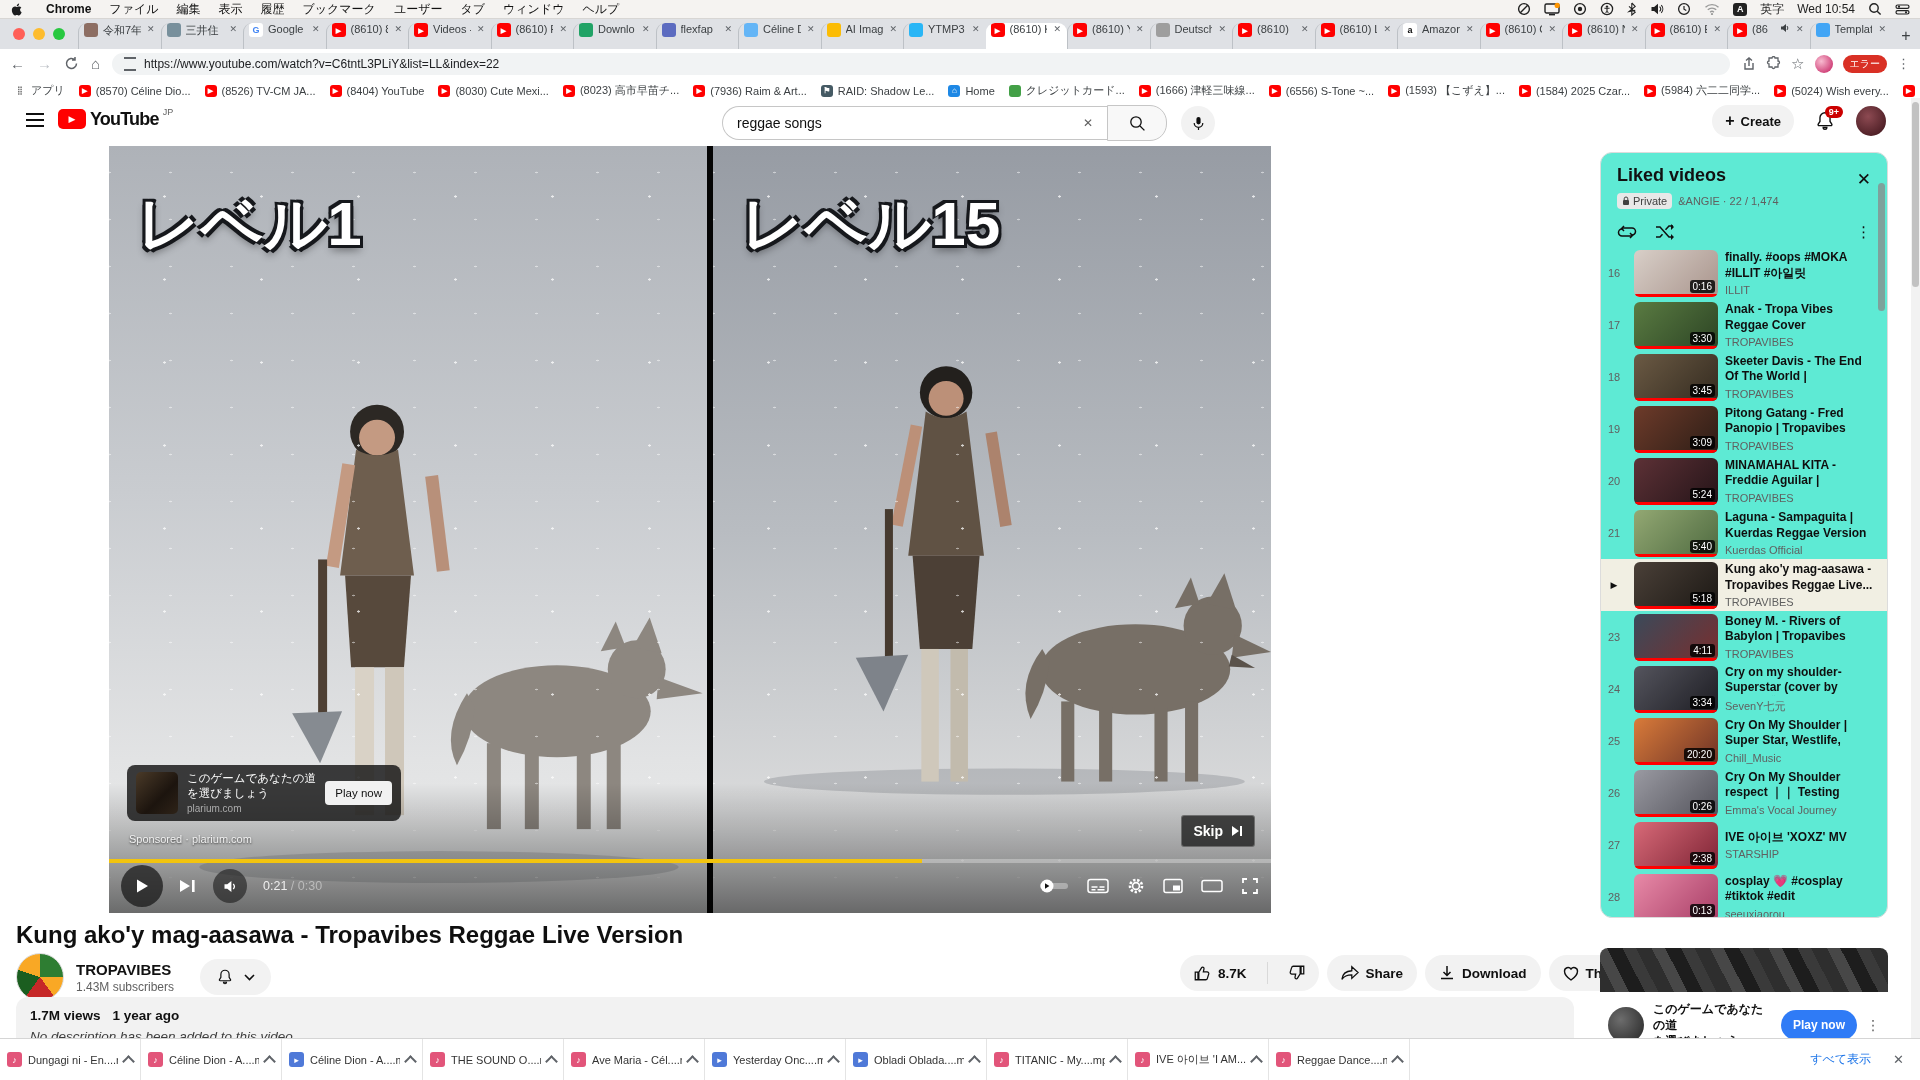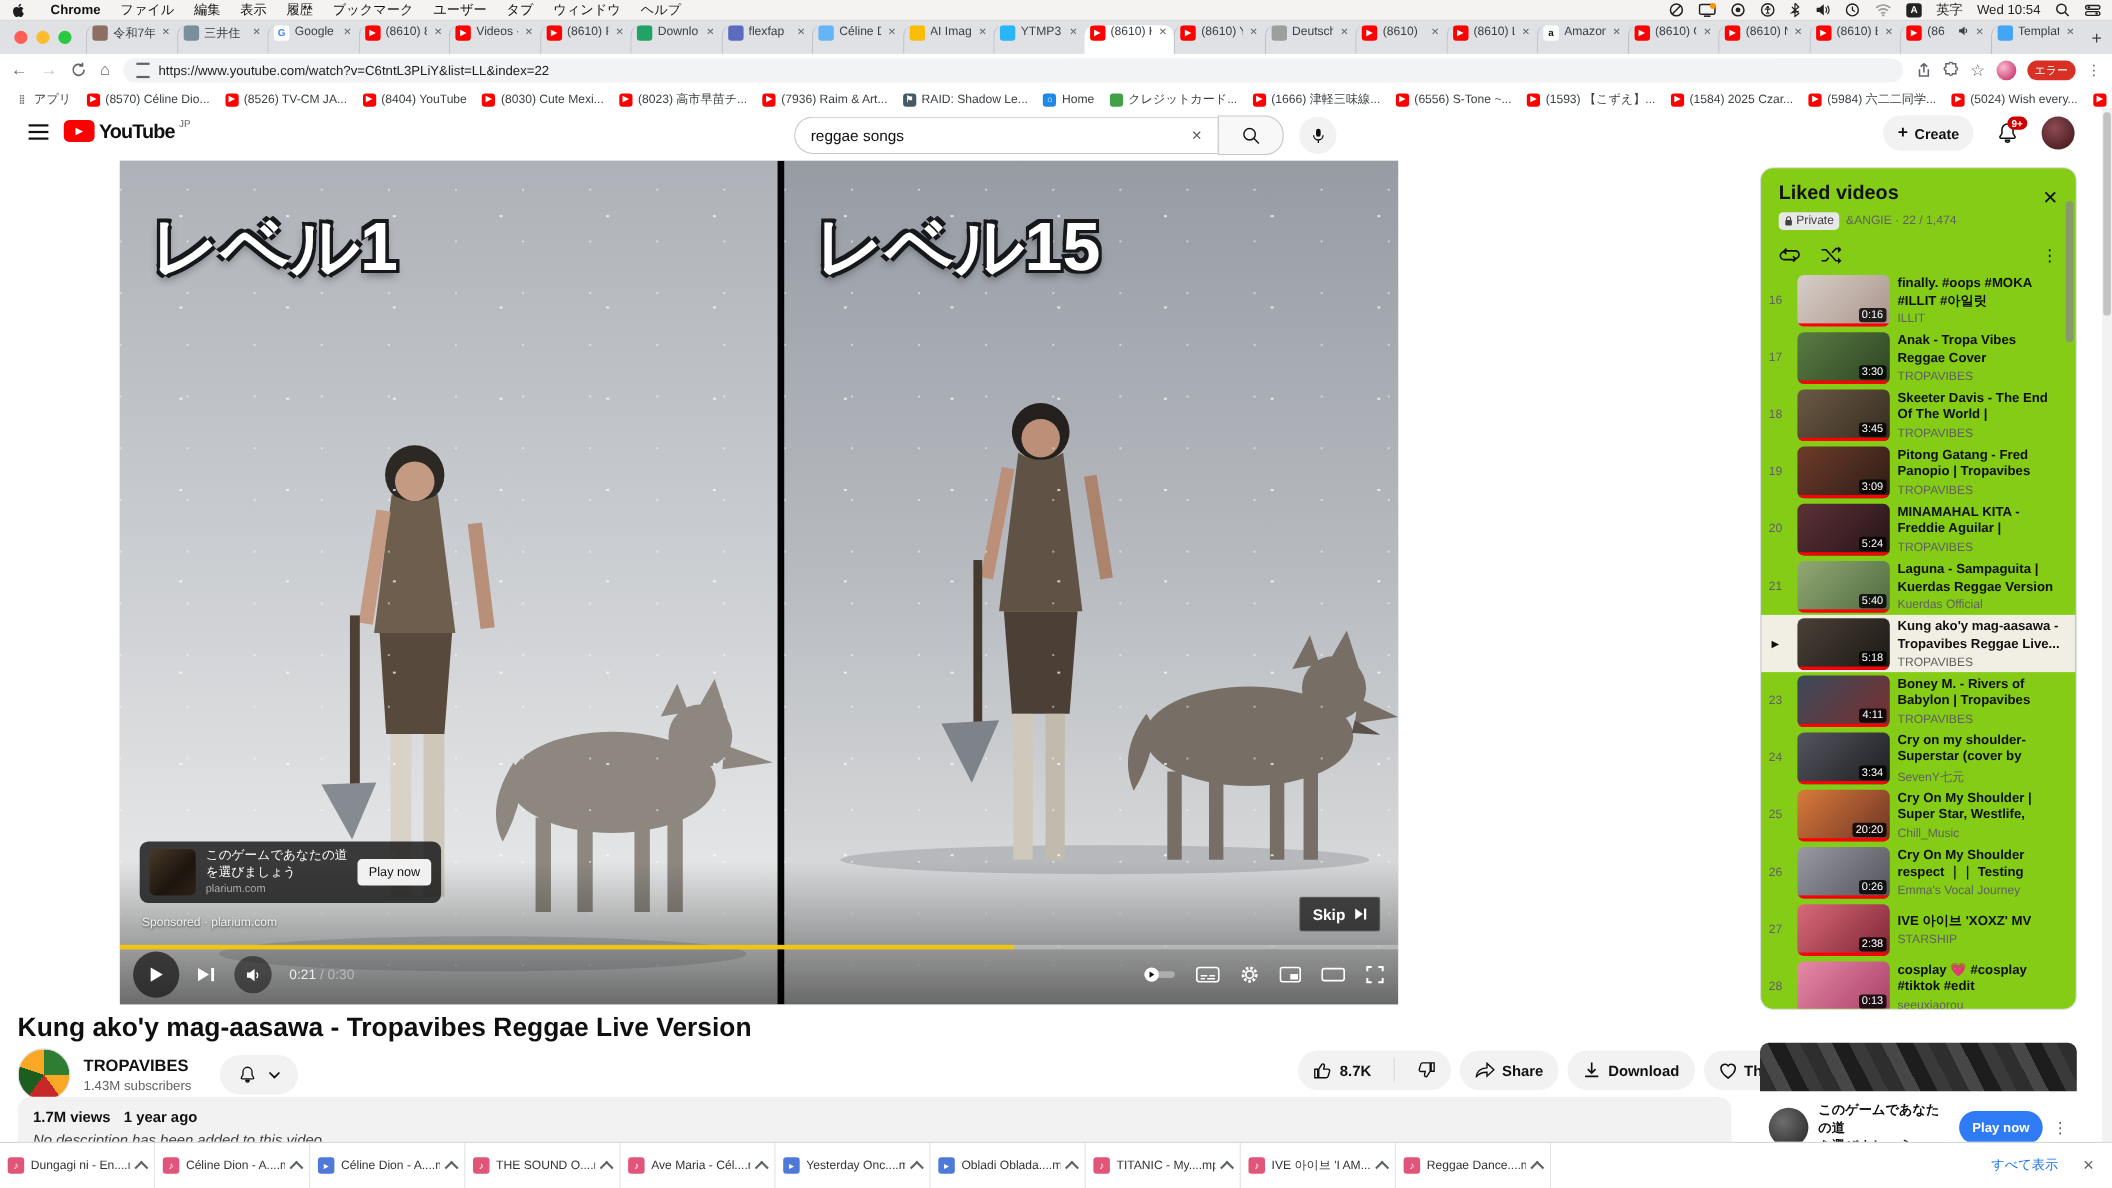--- a/index.html
+++ b/index.html
@@ -129,21 +129,21 @@
   .likepill .seg{display:flex;align-items:center;gap:7px;padding:0 13px;height:100%;}
   .likepill .sep{width:1px;height:22px;background:#d9d9d9;}
   .morebtn{width:36px;height:36px;border-radius:50%;background:#f2f2f2;display:flex;align-items:center;
     justify-content:center;font-size:15px;font-weight:700;}
   .descbox{position:absolute;left:16px;top:997px;width:1558px;height:90px;background:#f2f2f2;border-radius:12px;
     padding:11px 14px;box-sizing:border-box;font-size:13.5px;}
   .descline1{font-weight:700;display:flex;gap:12px;}
   .descline2{margin-top:6px;font-style:italic;color:#3d3d3d;}
   
   .plpanel{position:absolute;left:1600px;top:152px;width:288px;height:766px;border:1px solid #dcdcdc;
-    border-radius:12px;background:#84cc16;box-sizing:border-box;display:flex;flex-direction:column;overflow:hidden;}
+    border-radius:12px;background:#5eead4;box-sizing:border-box;display:flex;flex-direction:column;overflow:hidden;}
   .plhead{padding:12px 16px 6px;position:relative;flex:none;}
   .pltitle{font-size:18px;font-weight:700;}
   .plclose{position:absolute;right:12px;top:12px;font-size:17px;color:#0f0f0f;padding:4px;}
   .plmeta{display:flex;align-items:center;gap:6px;margin-top:7px;font-size:11px;color:#606060;}
   .privbadge{background:#e8e8e8;border-radius:4px;padding:2px 5px;display:flex;align-items:center;gap:3px;color:#404040;}
   .plctrl{display:flex;align-items:center;gap:18px;padding:8px 16px 6px;flex:none;}
   .plctrl .spacer{flex:1;}
   .pllist{flex:1;overflow:hidden;position:relative;}
   .pl-item{display:flex;align-items:center;gap:7px;height:52px;padding-right:14px;}
   .pl-item.current{background:#f1efe3;}

